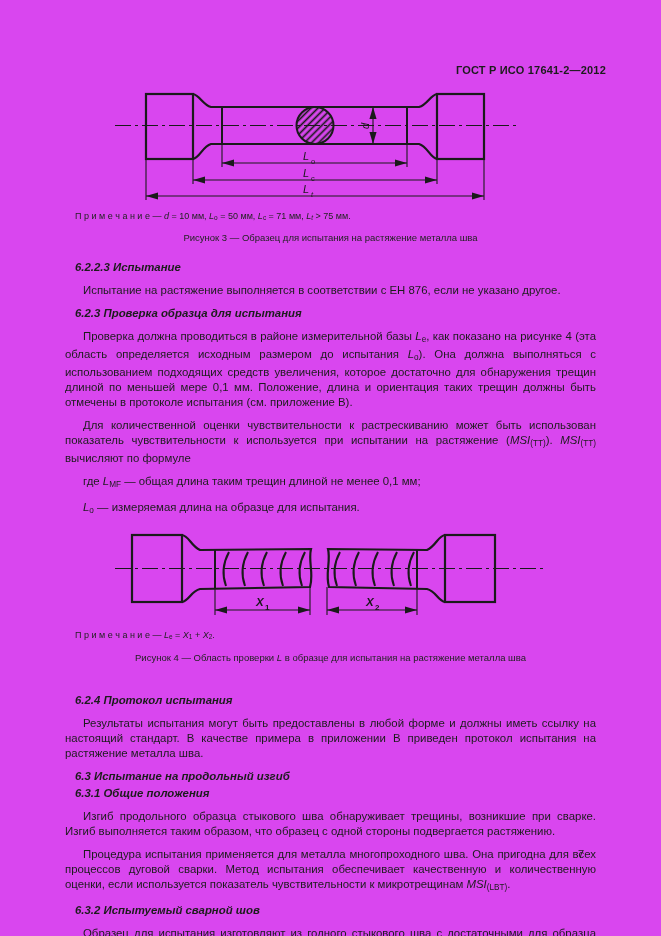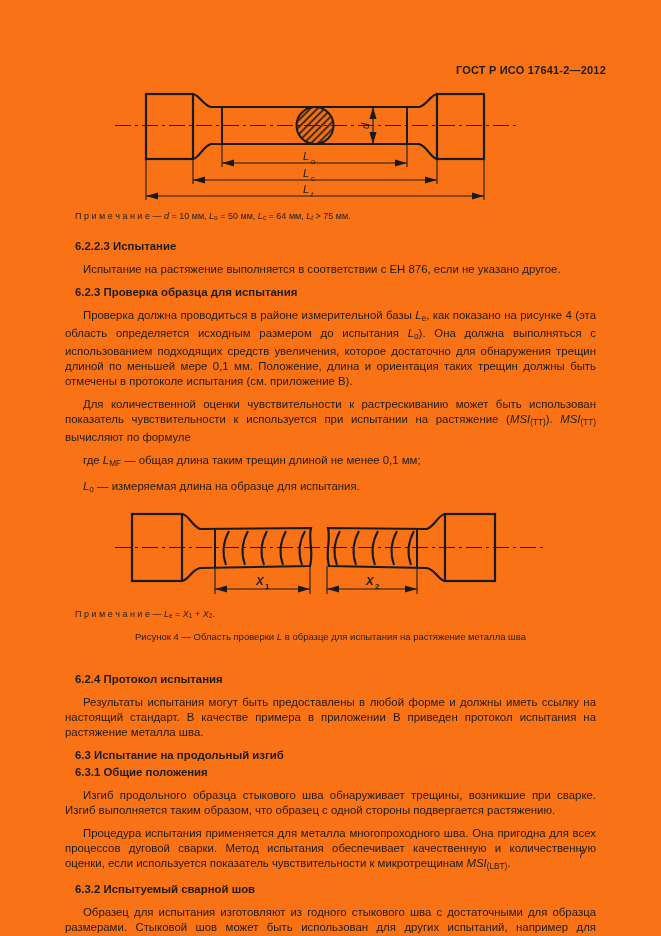--- a/index.html
+++ b/index.html
@@ -1,26 +1,26 @@
 <!DOCTYPE html>
 <html lang="ru"><head>
 <meta charset="utf-8">
 <style>
   html,body{margin:0;padding:0;background:#fff;}
-  .sheet{position:relative;width:661px;height:936px;background:#f97316;overflow:hidden;
+  .sheet{position:relative;width:661px;height:936px;background:#d946ef;overflow:hidden;
          font-family:"Liberation Sans",sans-serif;color:#1c1c1c;}
   .hdr{margin:64px 55px 0 57px;text-align:right;font-size:11px;font-weight:bold;letter-spacing:.2px;}
   .fig3{display:block;margin:9px 0 0 90px;}
   .fig4{display:block;margin:8px 0 0 33px;}
   .note{margin:6px 0 0 75px;font-size:9px;line-height:11px;color:#222;}
   .note-in{margin:5px 0 0 18px;font-size:9px;line-height:11px;color:#222;}
   .fig-caption{margin:9px 0 0;text-align:center;font-size:9.5px;line-height:12px;color:#222;}
   .content{margin:16px 57px 0;font-size:11.4px;line-height:15px;}
   .content p{margin:8px;text-indent:18px;text-align:justify;}
-  .h{font-weight:bold;text-indent:18px;margin:2px 0 0;}
+  .h{font-weight:bold;text-indent:18px;margin:2px 0 0;font-style:italic;}
   .h.gap{margin-top:29px;}
   .formula{margin:7px 0 4px;text-align:center;text-indent:0;}
   .where{margin:0;text-indent:0;text-align:left;}
   .where2{margin-left:24px;}
   .rs-i{font-style:italic;}
   .rs-sub{font-size:.72em;vertical-align:-.22em;letter-spacing:0;}
   .pageno{position:absolute;top:848px;right:77px;font-size:11px;color:#222;}
   svg text{font-family:"Liberation Sans",sans-serif;fill:#1a1a1a;}
 </style>
 </head>
@@ -77,21 +77,22 @@
       <text x="279" y="44" transform="rotate(-90 279 44)">d</text>
       <text x="213" y="75">L</text>
       <text x="221" y="78.5" font-size="7.5" font-style="normal">о</text>
       <text x="213" y="92">L</text>
       <text x="221" y="95.5" font-size="7.5" font-style="normal">с</text>
       <text x="213" y="108">L</text>
       <text x="221" y="111.5" font-size="7.5">t</text>
     </g>
   </svg>
 
-  <div class="note"><span>П р и м е ч а н и е — </span><span class="rs-i">d</span><span> = 10 мм, </span><span class="rs-i">L</span><span class="rs-sub">о</span><span> = 50 мм, </span><span class="rs-i">L</span><span class="rs-sub">с</span><span> = 64 мм, </span><span class="rs-i">L</span><span class="rs-i rs-sub">t</span><span> &gt; 75 мм.</span></div>
+  <div class="note"><span>П р и м е ч а н и е — </span><span class="rs-i">d</span><span> = 10 мм, </span><span class="rs-i">L</span><span class="rs-sub">о</span><span> = 50 мм, </span><span class="rs-i">L</span><span class="rs-sub">с</span><span> = 71 мм, </span><span class="rs-i">L</span><span class="rs-i rs-sub">t</span><span> &gt; 75 мм.</span></div>
+  <div class="fig-caption">Рисунок 3 — Образец для испытания на растяжение металла шва</div>
 
   <div class="content">
 
     <div class="h">6.2.2.3 Испытание</div>
     <p>Испытание на растяжение выполняется в соответствии с ЕН 876, если не указано другое.</p>
 
     <div class="h">6.2.3 Проверка образца для испытания</div>
     <p><span>Проверка должна проводиться в районе измерительной базы </span><span class="rs-i">L</span><span class="rs-sub">е</span><span>, как показано на рисунке 4 (эта область определяется исходным размером до испытания </span><span class="rs-i">L</span><span class="rs-sub">о</span><span>). Она должна выполняться с использованием подходящих средств увеличения, которое достаточно для обнаружения трещин длиной по меньшей мере 0,1 мм. Положение, длина и ориентация таких трещин должны быть отмечены в протоколе испытания (см. приложение В).</span></p>
     <p><span>Для количественной оценки чувствительности к растрескиванию может быть использован показатель чувствительности к используется при испытании на растяжение (</span><span class="rs-i">MSI</span><span class="rs-sub">(ТТ)</span><span>). </span><span class="rs-i">MSI</span><span class="rs-sub">(ТТ)</span><span> вычисляют по формуле</span></p>
 

